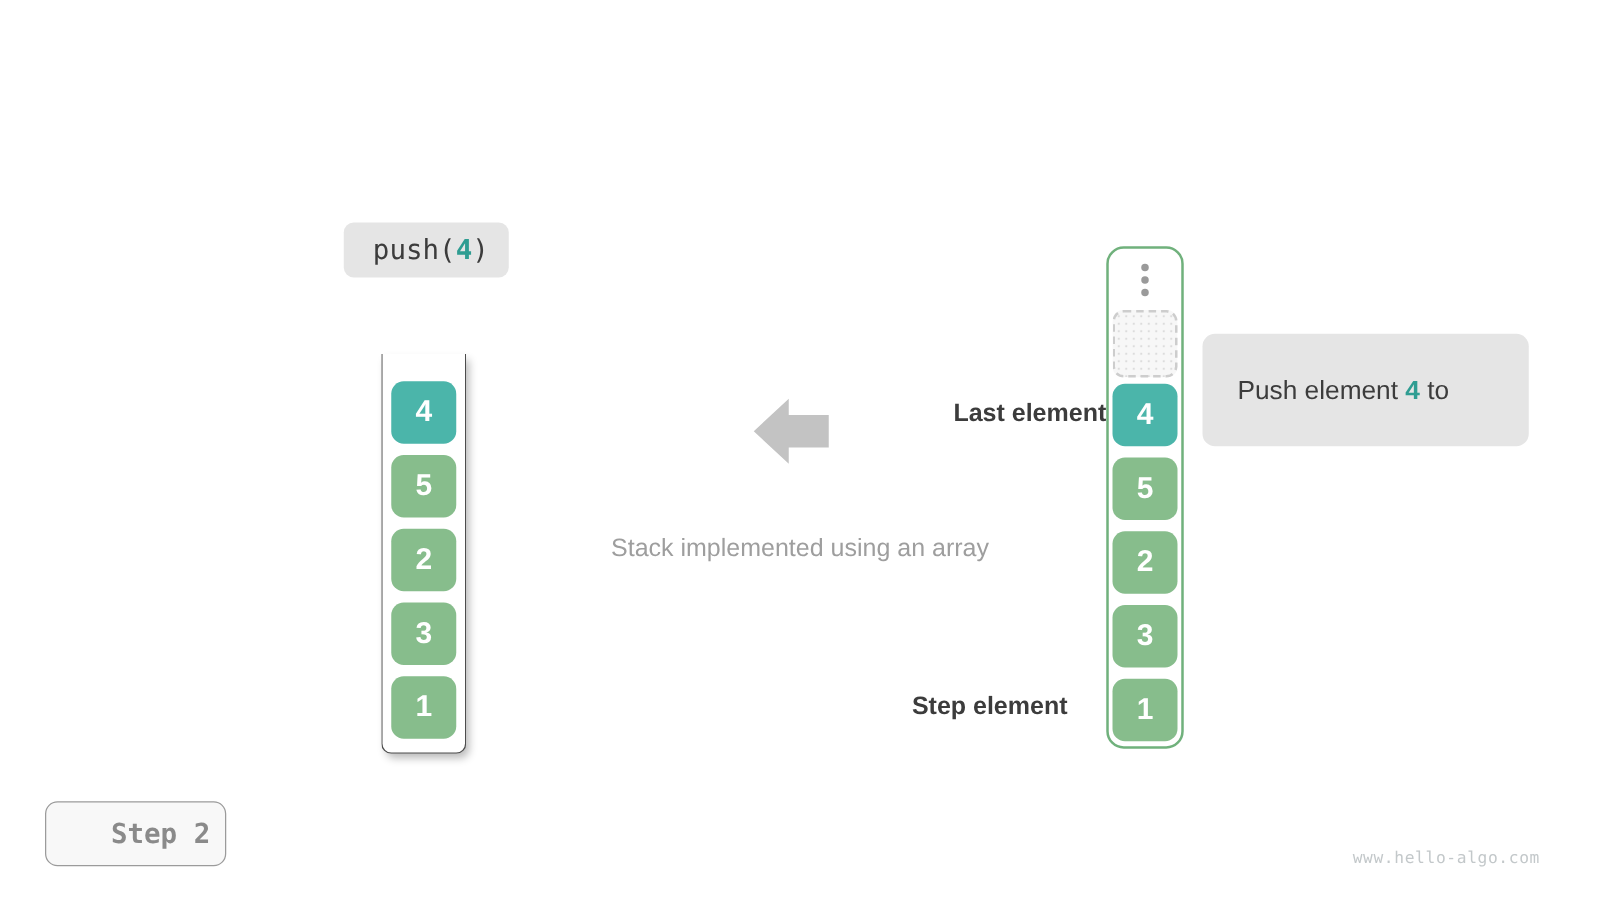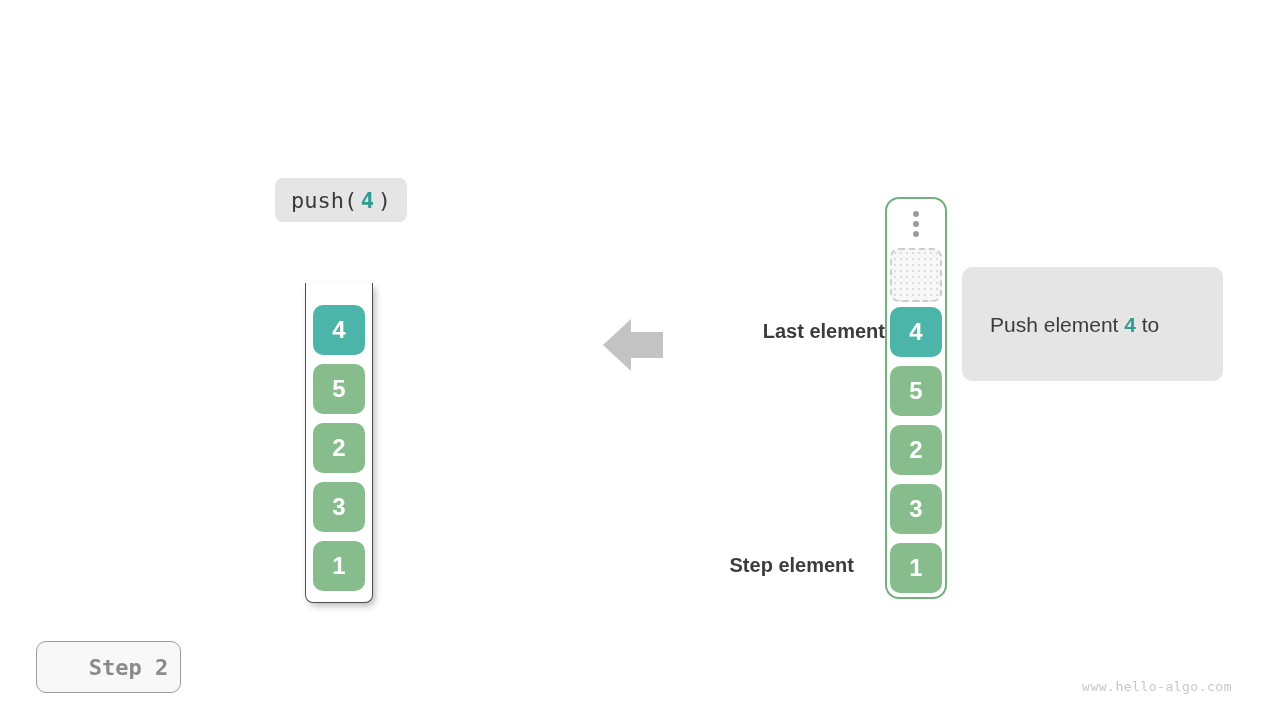--- a/index.html
+++ b/index.html
@@ -13,21 +13,21 @@
     overflow: hidden;
   }
 
   
   .op-badge {
     position: absolute;
     left: 275px; top: 178px;
     height: 44px; min-width: 132px;
     background: var(--badge-bg);
     border-radius: 8px;
-    display: flex; align-items: center; justify-content: space-between;
+    display: flex; align-items: center; justify-content: flex-end;
     padding: 0 16px;
     font-family: "DejaVu Sans Mono", "Liberation Mono", monospace;
     font-size: 22px;
     color: var(--dark-text);
   }
   .op-badge .hl { color: var(--teal-accent); font-weight: bold; }
 
   
   .left-stack {
     position: absolute;
@@ -93,21 +93,21 @@
     top: 428px; left: 0; width: 100%;
     text-align: center;
     font-size: 20px;
     color: var(--muted-text);
   }
 
   
   .tooltip {
     position: absolute;
     left: 962px; top: 267px;
-    width: 261px; height: 114px;
+    width: 261px; height: 90px;
     background: var(--badge-bg);
     border-radius: 10px;
     display: flex; flex-direction: column; justify-content: center;
     padding-left: 28px;
     font-size: 21px; line-height: 29px;
     color: var(--dark-text);
   }
   .tooltip .hl { color: var(--teal-accent); font-weight: bold; }
   .tooltip .tline { display: block; white-space: nowrap; }
 
@@ -155,20 +155,21 @@
       <div class="el-box">3</div>
       <div class="el-box">1</div>
     </div>
   </div>
 
   <svg class="arrow" width="66" height="60" viewBox="0 0 66 60">
     <polygon points="3,31 31,5 31,18 63,18 63,44 31,44 31,57" fill="#c3c3c3"></polygon>
   </svg>
 
   <div class="lbl lbl-last">Last element</div>
+  <div class="caption">Stack implemented using an array</div>
   <div class="lbl lbl-first">Step element</div>
 
   <div class="right-stack">
     <div class="dots">
       <span class="dot"></span>
       <span class="dot"></span>
       <span class="dot"></span>
     </div>
     <div class="empty-slot"></div>
     <div class="elements-col">

